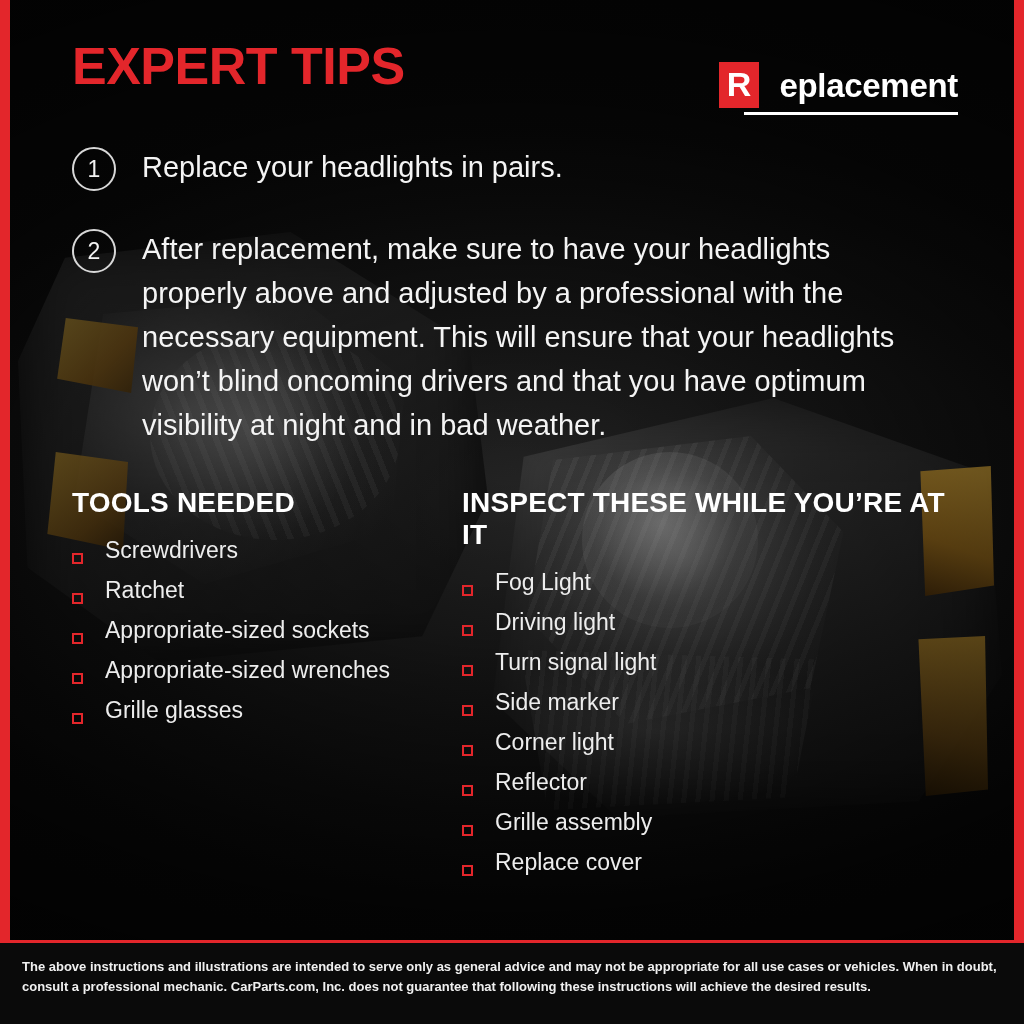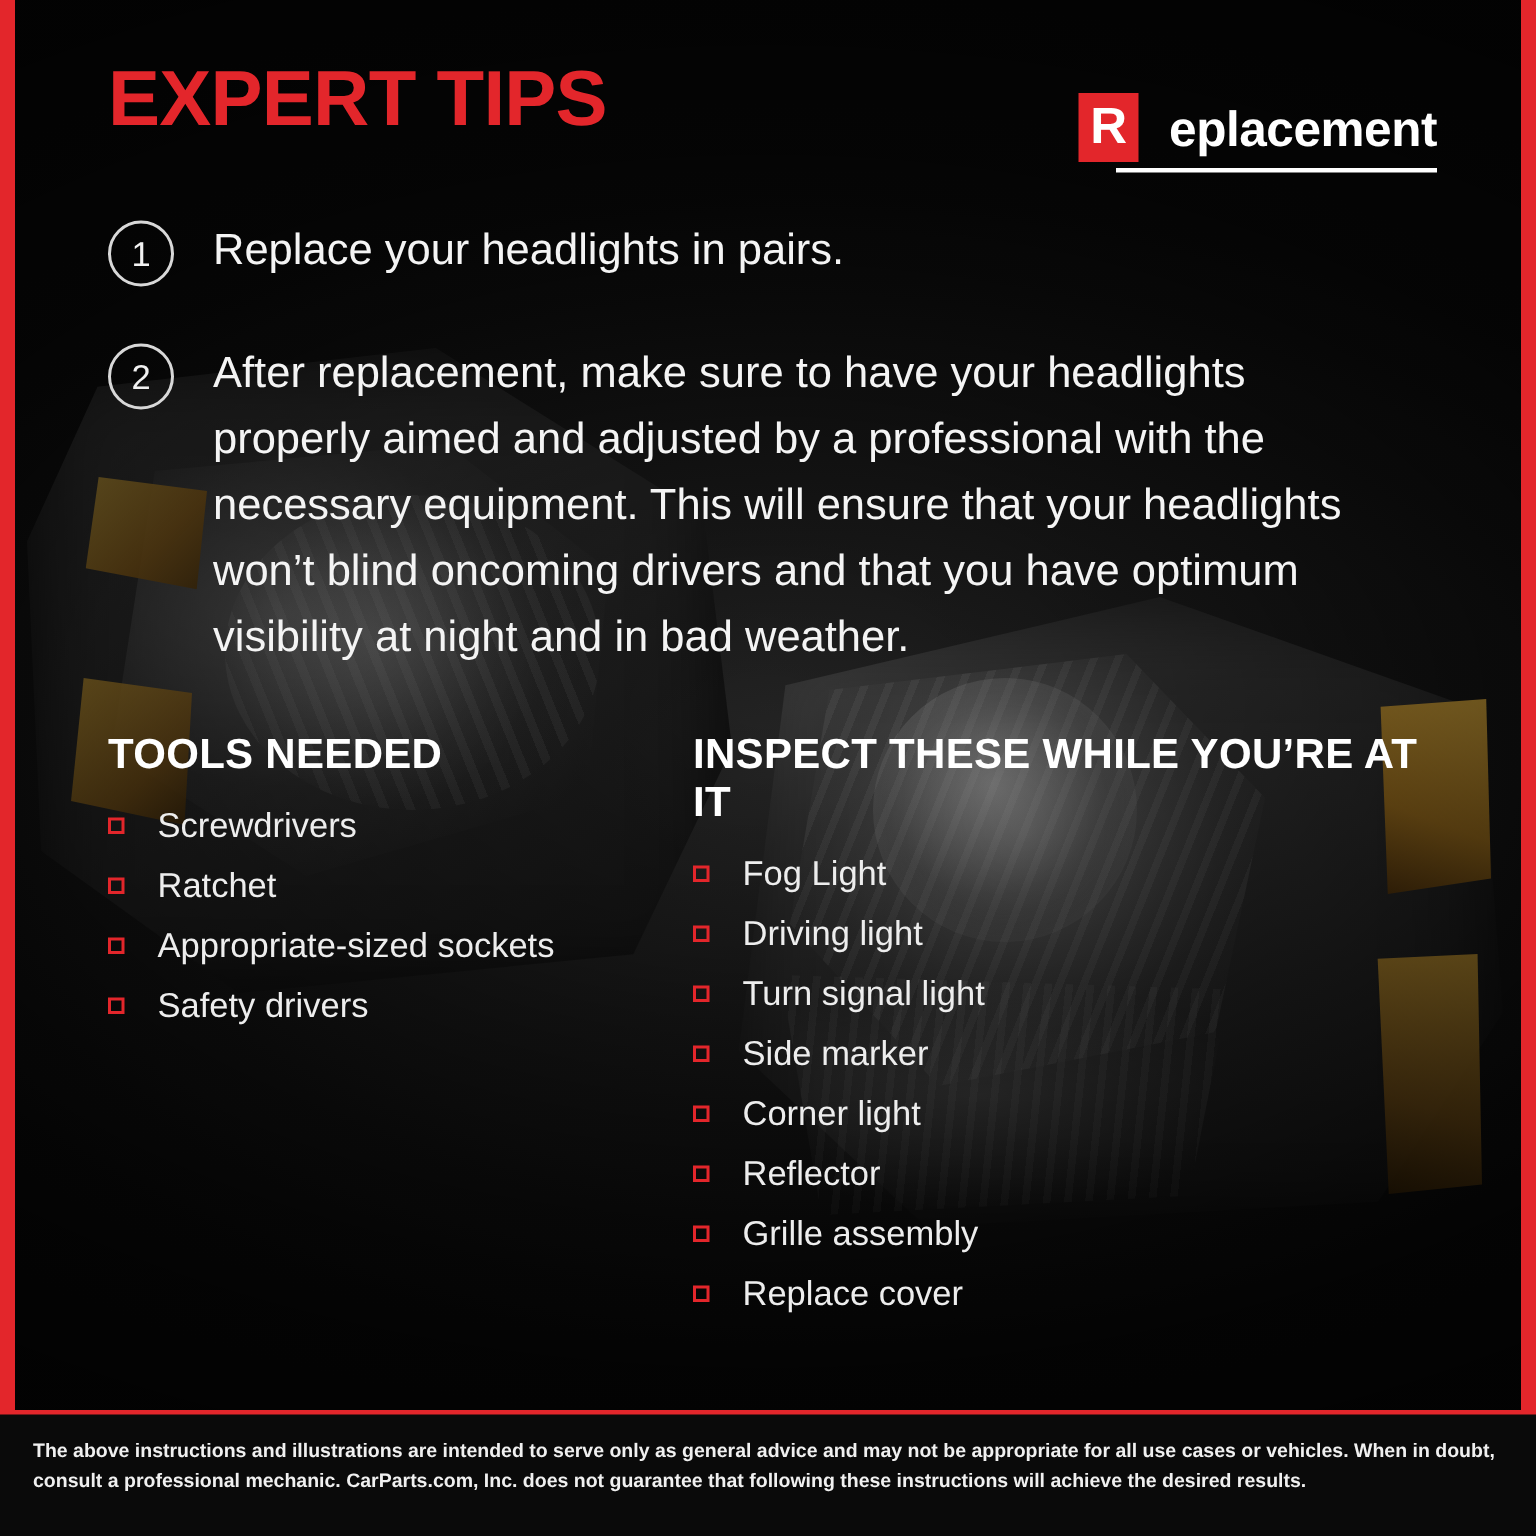--- a/index.html
+++ b/index.html
@@ -189,21 +189,21 @@
   .col-right { flex: 1; }
   .sec-title {
     color: #fff;
     font-size: 28px;
     font-weight: bold;
     text-transform: uppercase;
     line-height: 1.14;
     letter-spacing: 0.2px;
   }
   .list { margin-top: 18px; }
-  .li { display: flex; align-items: center; margin-bottom: 13px; }
+  .li { display: flex; align-items: flex-end; margin-bottom: 13px; }
   .bullet {
     flex: 0 0 auto;
     width: 11px; height: 11px;
     border: 2px solid #e3262b;
     margin-right: 22px;
   }
   .li-label { color: #ededed; font-size: 23px; font-weight: 300; }
 
   .two-col-lists { display: flex; margin-top: 18px; flex-direction: column; }
   .two-col-lists .list { margin-top: 0; }
@@ -264,21 +264,21 @@
       </div>
     </div>
 
     <div class="tips">
       <div class="tip">
         <div class="tip-num">1</div>
         <div class="tip-text">Replace your headlights in pairs.</div>
       </div>
       <div class="tip">
         <div class="tip-num">2</div>
-        <div class="tip-text">After replacement, make sure to have your headlights properly aimed and adjusted by a professional with the necessary equipment. This will ensure that your headlights won’t blind oncoming drivers and that you have optimum visibility at night and in bad weather.</div>
+        <div class="tip-text">After replacement, make sure to have your headlights properly above and adjusted by a professional with the necessary equipment. This will ensure that your headlights won’t blind oncoming drivers and that you have optimum visibility at night and in bad weather.</div>
       </div>
     </div>
 
     <div class="cols">
 
       <div class="col-left">
         <div class="sec-title">TOOLS NEEDED</div>
         <div class="list">
           <div class="li">
             <span class="bullet"></span>
@@ -287,21 +287,25 @@
           <div class="li">
             <span class="bullet"></span>
             <span class="li-label">Ratchet</span>
           </div>
           <div class="li">
             <span class="bullet"></span>
             <span class="li-label">Appropriate-sized sockets</span>
           </div>
           <div class="li">
             <span class="bullet"></span>
-            <span class="li-label">Safety drivers</span>
+            <span class="li-label">Appropriate-sized wrenches</span>
+          </div>
+          <div class="li">
+            <span class="bullet"></span>
+            <span class="li-label">Grille glasses</span>
           </div>
         </div>
       </div>
 
       <div class="col-right">
         <div class="sec-title">INSPECT THESE WHILE YOU’RE AT IT</div>
         <div class="two-col-lists">
           <div class="sub-col">
             <div class="list">
               <div class="li">

